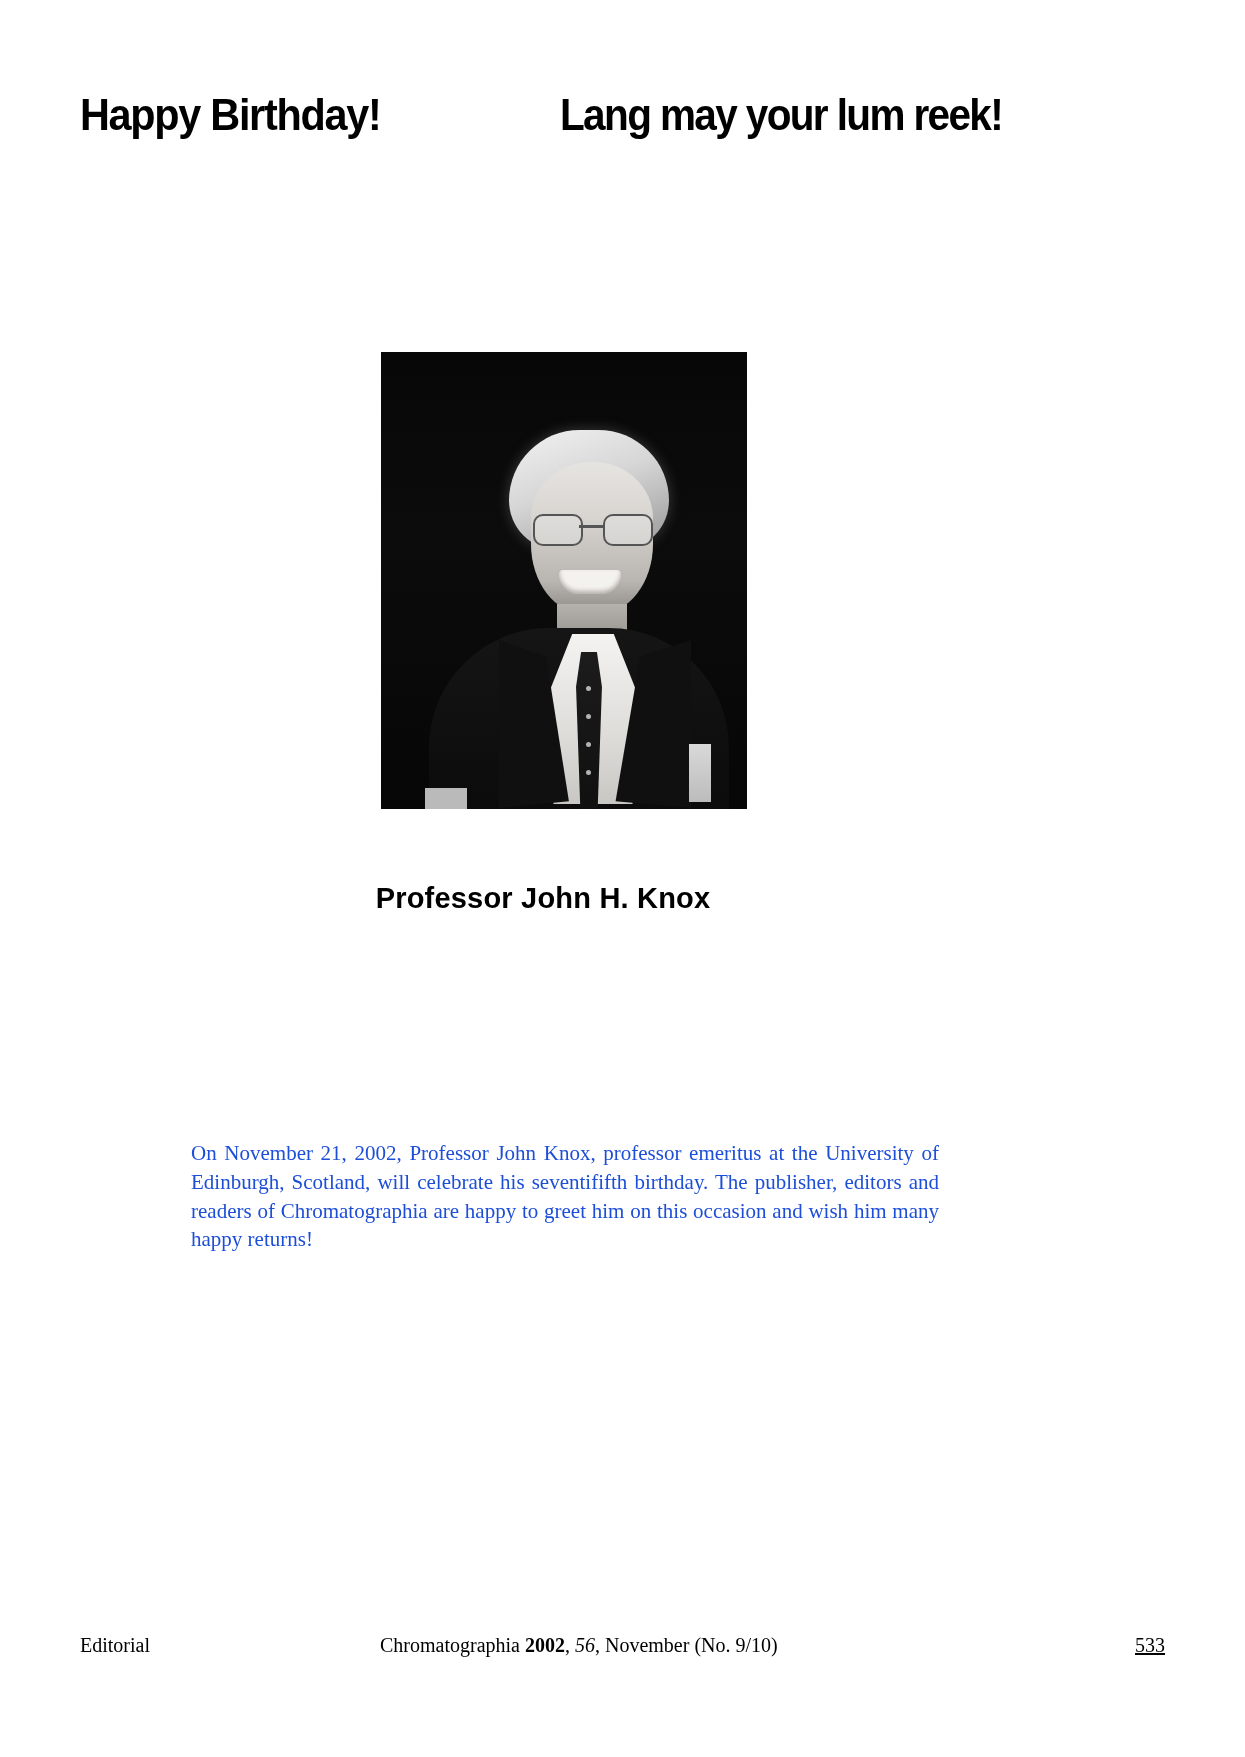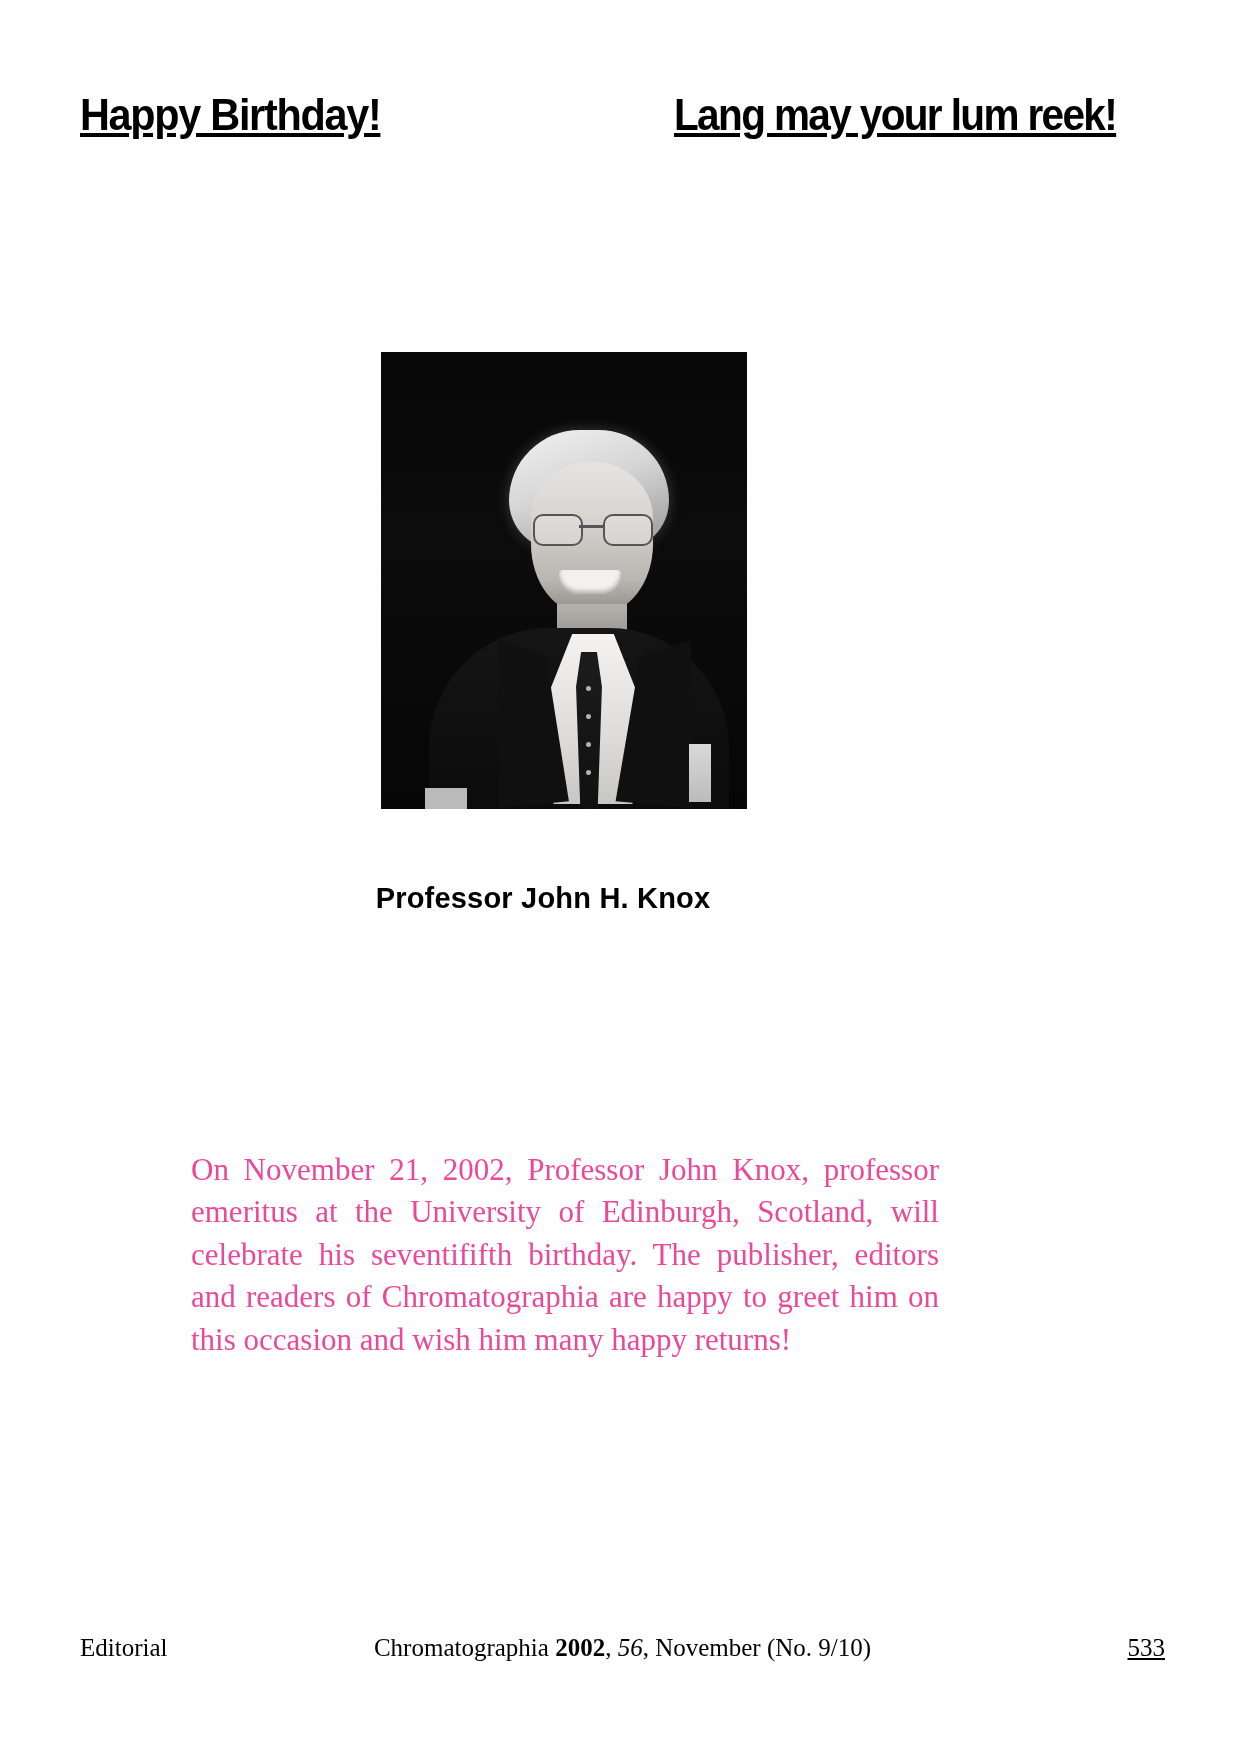--- a/index.html
+++ b/index.html
@@ -18,22 +18,21 @@
   }
 
   
   .header {
     position: absolute;
     left: 80px;
     top: 92px;
     width: 1085px;
     display: flex;
     align-items: baseline;
-    justify-content: space-between;
-    text-decoration: underline;
+    justify-content: flex-start;
   }
   .header-left {
     font-family: "Liberation Sans", sans-serif;
     font-weight: bold;
     font-size: 45px;
     letter-spacing: -1.4px;
     line-height: 1;
     color: #000;
     width: 480px;
     transform: scaleX(0.92);
@@ -221,37 +220,37 @@
   }
   .caption .line2 { display: block; }
 
   
   .body-text {
     position: absolute;
     left: 191px;
     top: 1118px;
     width: 748px;
     font-family: "Liberation Serif", serif;
-    font-size: 31px;
+    font-size: 21px;
     line-height: 1.37;
     text-align: justify;
     text-justify: inter-word;
-    color: #ec4899;
+    color: #1d4ed8;
   }
 
   
   .footer {
     position: absolute;
     left: 80px;
     top: 1634px;
     width: 1085px;
     display: flex;
     align-items: baseline;
     font-family: "Liberation Serif", serif;
-    font-size: 25px;
+    font-size: 20px;
     color: #000;
   }
   .footer-left { width: 300px; text-align: left; }
   .footer-center { flex: 1; white-space: nowrap; }
   .footer-right { width: 300px; text-align: right; text-decoration: underline; }
   .footer b { font-weight: bold; }
   .footer i { font-style: italic; }
 </style>
 </head>
 <body>

